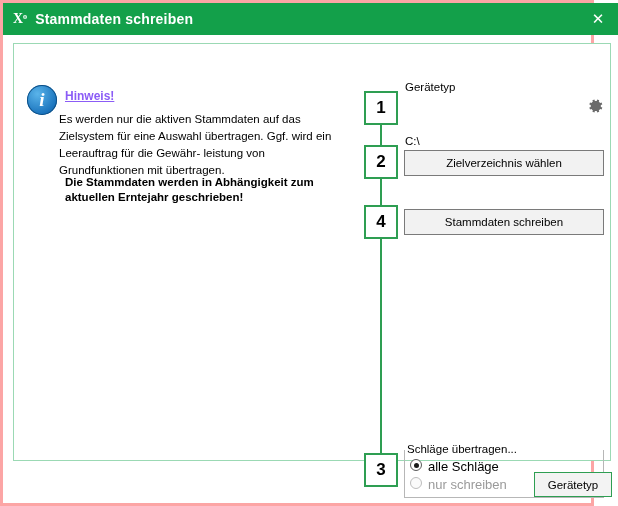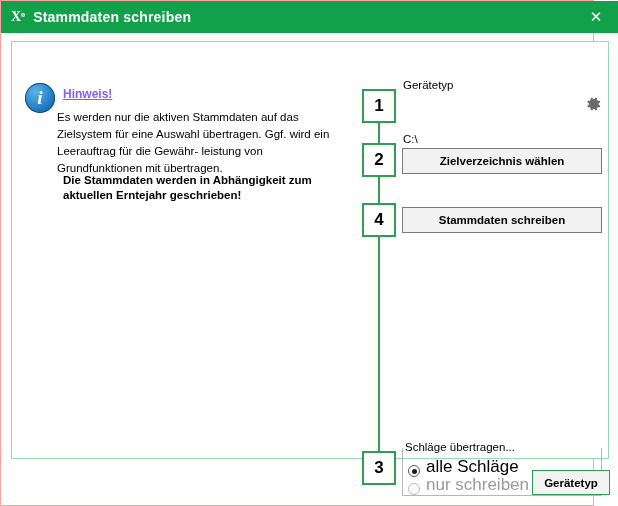--- a/index.html
+++ b/index.html
@@ -13,21 +13,21 @@
     font-family: "Liberation Sans", sans-serif;
     font-size: 12px;
     color: #000000;
     overflow: hidden;
   }
   .window {
     position: relative;
     width: 594px;
     height: 506px;
     box-sizing: border-box;
-    border: 1px solid #fca5a5;
+    border: 3px solid #fca5a5;
     background: #ffffff;
   }
   
   .titlebar {
     position: absolute;
     top: 0; left: 0;
     width: 618px;
     height: 32px;
     background: #13a04a;
     color: #ffffff;
@@ -208,21 +208,20 @@
     position: absolute;
     box-sizing: border-box;
     border: 1px solid #7a7a7a;
     background: #f2f2f2;
     font-size: 11.5px;
     color: #000000;
     display: flex;
     align-items: center;
     justify-content: center;
     cursor: pointer;
-    font-weight: bold;
   }
   .btn-target { left: 401px; top: 115px; width: 200px; height: 26px; }
   .btn-write  { left: 401px; top: 174px; width: 200px; height: 26px; }
   .btn-close  { left: 531px; top: 437px; width: 78px; height: 25px;
                 border: 1px solid #2e9e52; background: #f3f3f3; }
 
   
   .groupbox {
     position: absolute;
     left: 401px;
@@ -239,22 +238,22 @@
     left: 402px;
     top: 408px;
     font-size: 11.5px;
     color: #000000;
     background: #ffffff;
     padding: 0 2px;
   }
   .radio-row {
     position: absolute;
     display: flex;
-    align-items: flex-end;
-    font-size: 17px;
+    align-items: flex-start;
+    font-size: 13px;
     cursor: pointer;
   }
   .radio-row.r1 { left: 407px; top: 424px; }
   .radio-row.r2 { left: 407px; top: 442px; color: #9a9a9a; }
   .radio {
     width: 12px;
     height: 12px;
     border-radius: 50%;
     border: 1px solid #5a5a5a;
     background: #ffffff;

